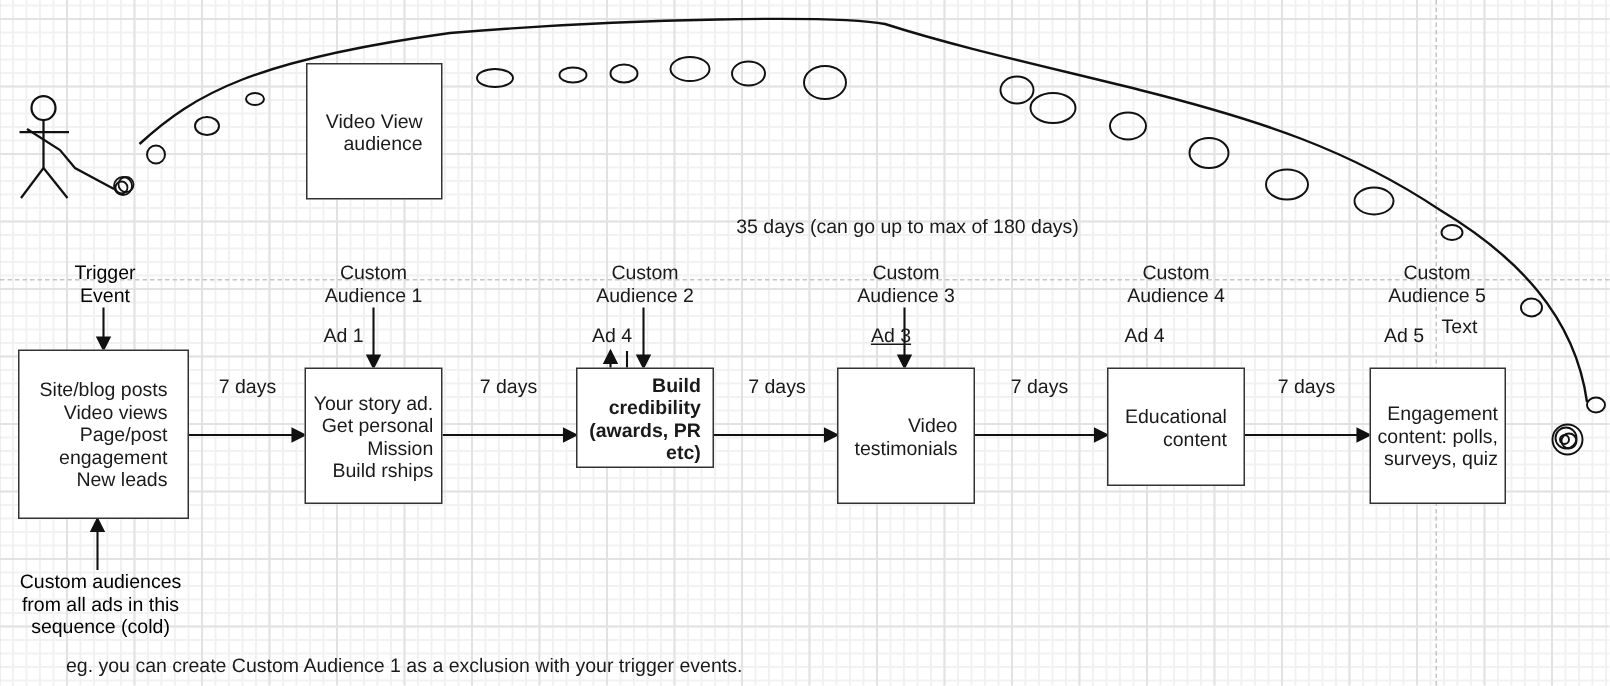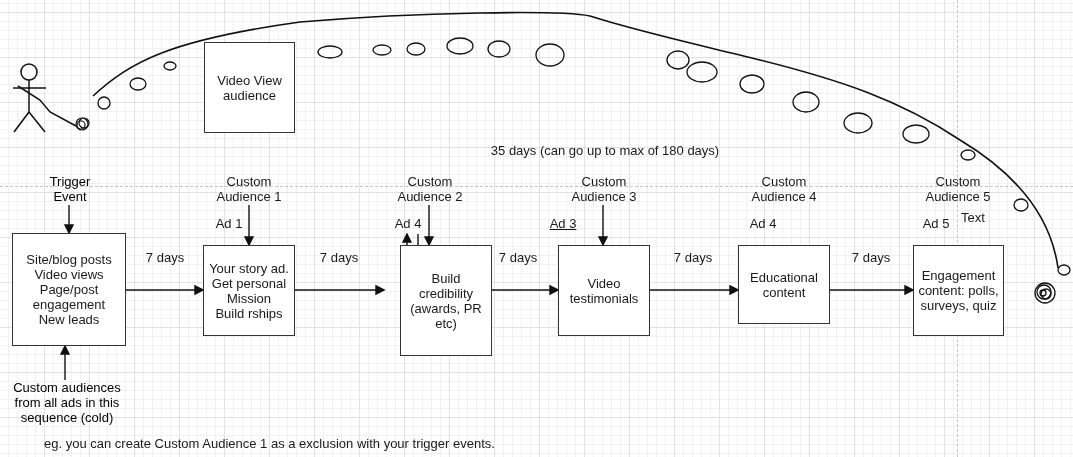--- a/index.html
+++ b/index.html
@@ -14,21 +14,21 @@
     background-size: 45px 45px, 45px 45px, 9px 9px, 9px 9px;
     background-position: -1px 12px, -1px 12px, -1px 12px, -1px 12px;
     font-family: "Liberation Sans", sans-serif;
     color: #1a1a1a;
   }
   .guide-h { position: absolute; left: 0; top: 186px; width: 1073px; height: 0; border-top: 1px dashed #c4c4c4; }
   .guide-v { position: absolute; left: 957px; top: 0; width: 0; height: 457px; border-left: 1px dashed #c4c4c4; }
   svg.layer { position: absolute; left: 0; top: 0; }
   .box {
     position: absolute; border: 1.5px solid #333; background: #fff;
-    display: flex; align-items: center; justify-content: center; text-align: center;
+    display: flex; align-items: center; justify-content: center; text-align: right;
     font-size: 13px; line-height: 15px; box-sizing: border-box; white-space: pre-line;
   }
   .lbl { position: absolute; font-size: 13px; line-height: 15px; text-align: center; white-space: pre-line; }
   .red { color: #000000; }
 </style>
 </head>
 <body>
 
 <div class="guide-h"></div>
 <div class="guide-v"></div>
@@ -130,29 +130,29 @@
 <div class="lbl" style="left:212px;top:216px;width:34px;">Ad 1</div>
 <div class="box" style="left:203px;top:245px;width:92px;height:91px;">Your story ad.
 Get personal
 Mission
 Build rships</div>
 
 <div class="lbl" style="left:314px;top:250px;width:50px;">7 days</div>
 <div class="lbl" style="left:385px;top:174px;width:90px;">Custom
 Audience 2</div>
 <div class="lbl" style="left:391px;top:216px;width:34px;">Ad 4</div>
-<div class="box" style="left:400px;top:245px;width:92px;height:111px;">Build
+<div class="box" style="left:384px;top:245px;width:92px;height:67px;font-weight:bold;">Build
 credibility
 (awards, PR
 etc)</div>
 
 <div class="lbl" style="left:493px;top:250px;width:50px;">7 days</div>
 <div class="lbl" style="left:558px;top:174px;width:92px;">Custom
 Audience 3</div>
-<div class="lbl" style="left:546px;top:216px;width:34px;text-decoration:underline;">Ad 3</div>
+<div class="lbl" style="left:577px;top:216px;width:34px;text-decoration:underline;">Ad 3</div>
 <div class="box" style="left:558px;top:245px;width:92px;height:91px;">Video
 testimonials</div>
 
 <div class="lbl" style="left:668px;top:250px;width:50px;">7 days</div>
 <div class="lbl" style="left:738px;top:174px;width:92px;">Custom
 Audience 4</div>
 <div class="lbl" style="left:746px;top:216px;width:34px;">Ad 4</div>
 <div class="box" style="left:738px;top:245px;width:92px;height:79px;">Educational
 content</div>
 

